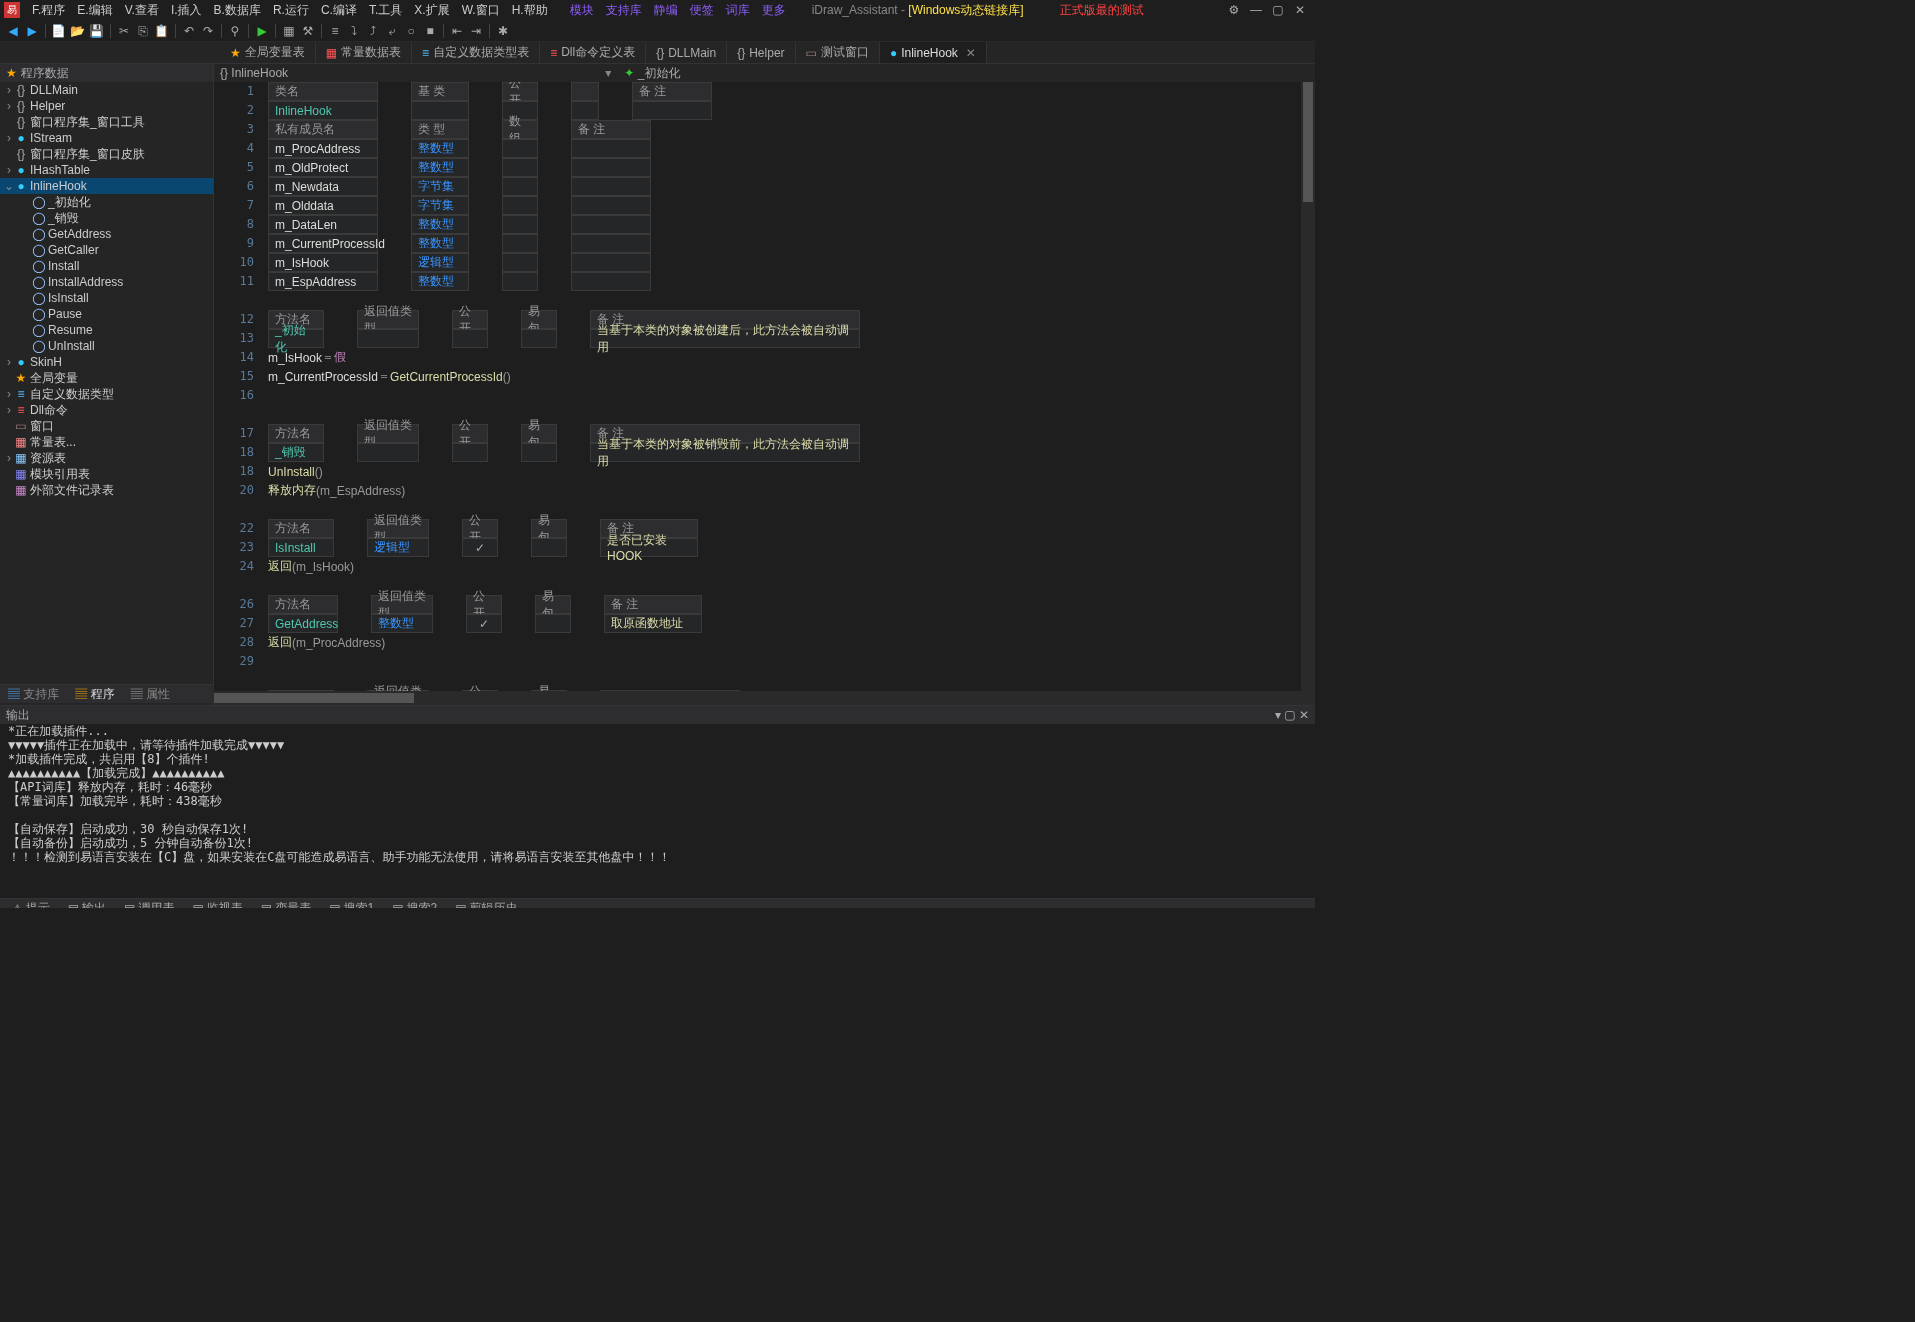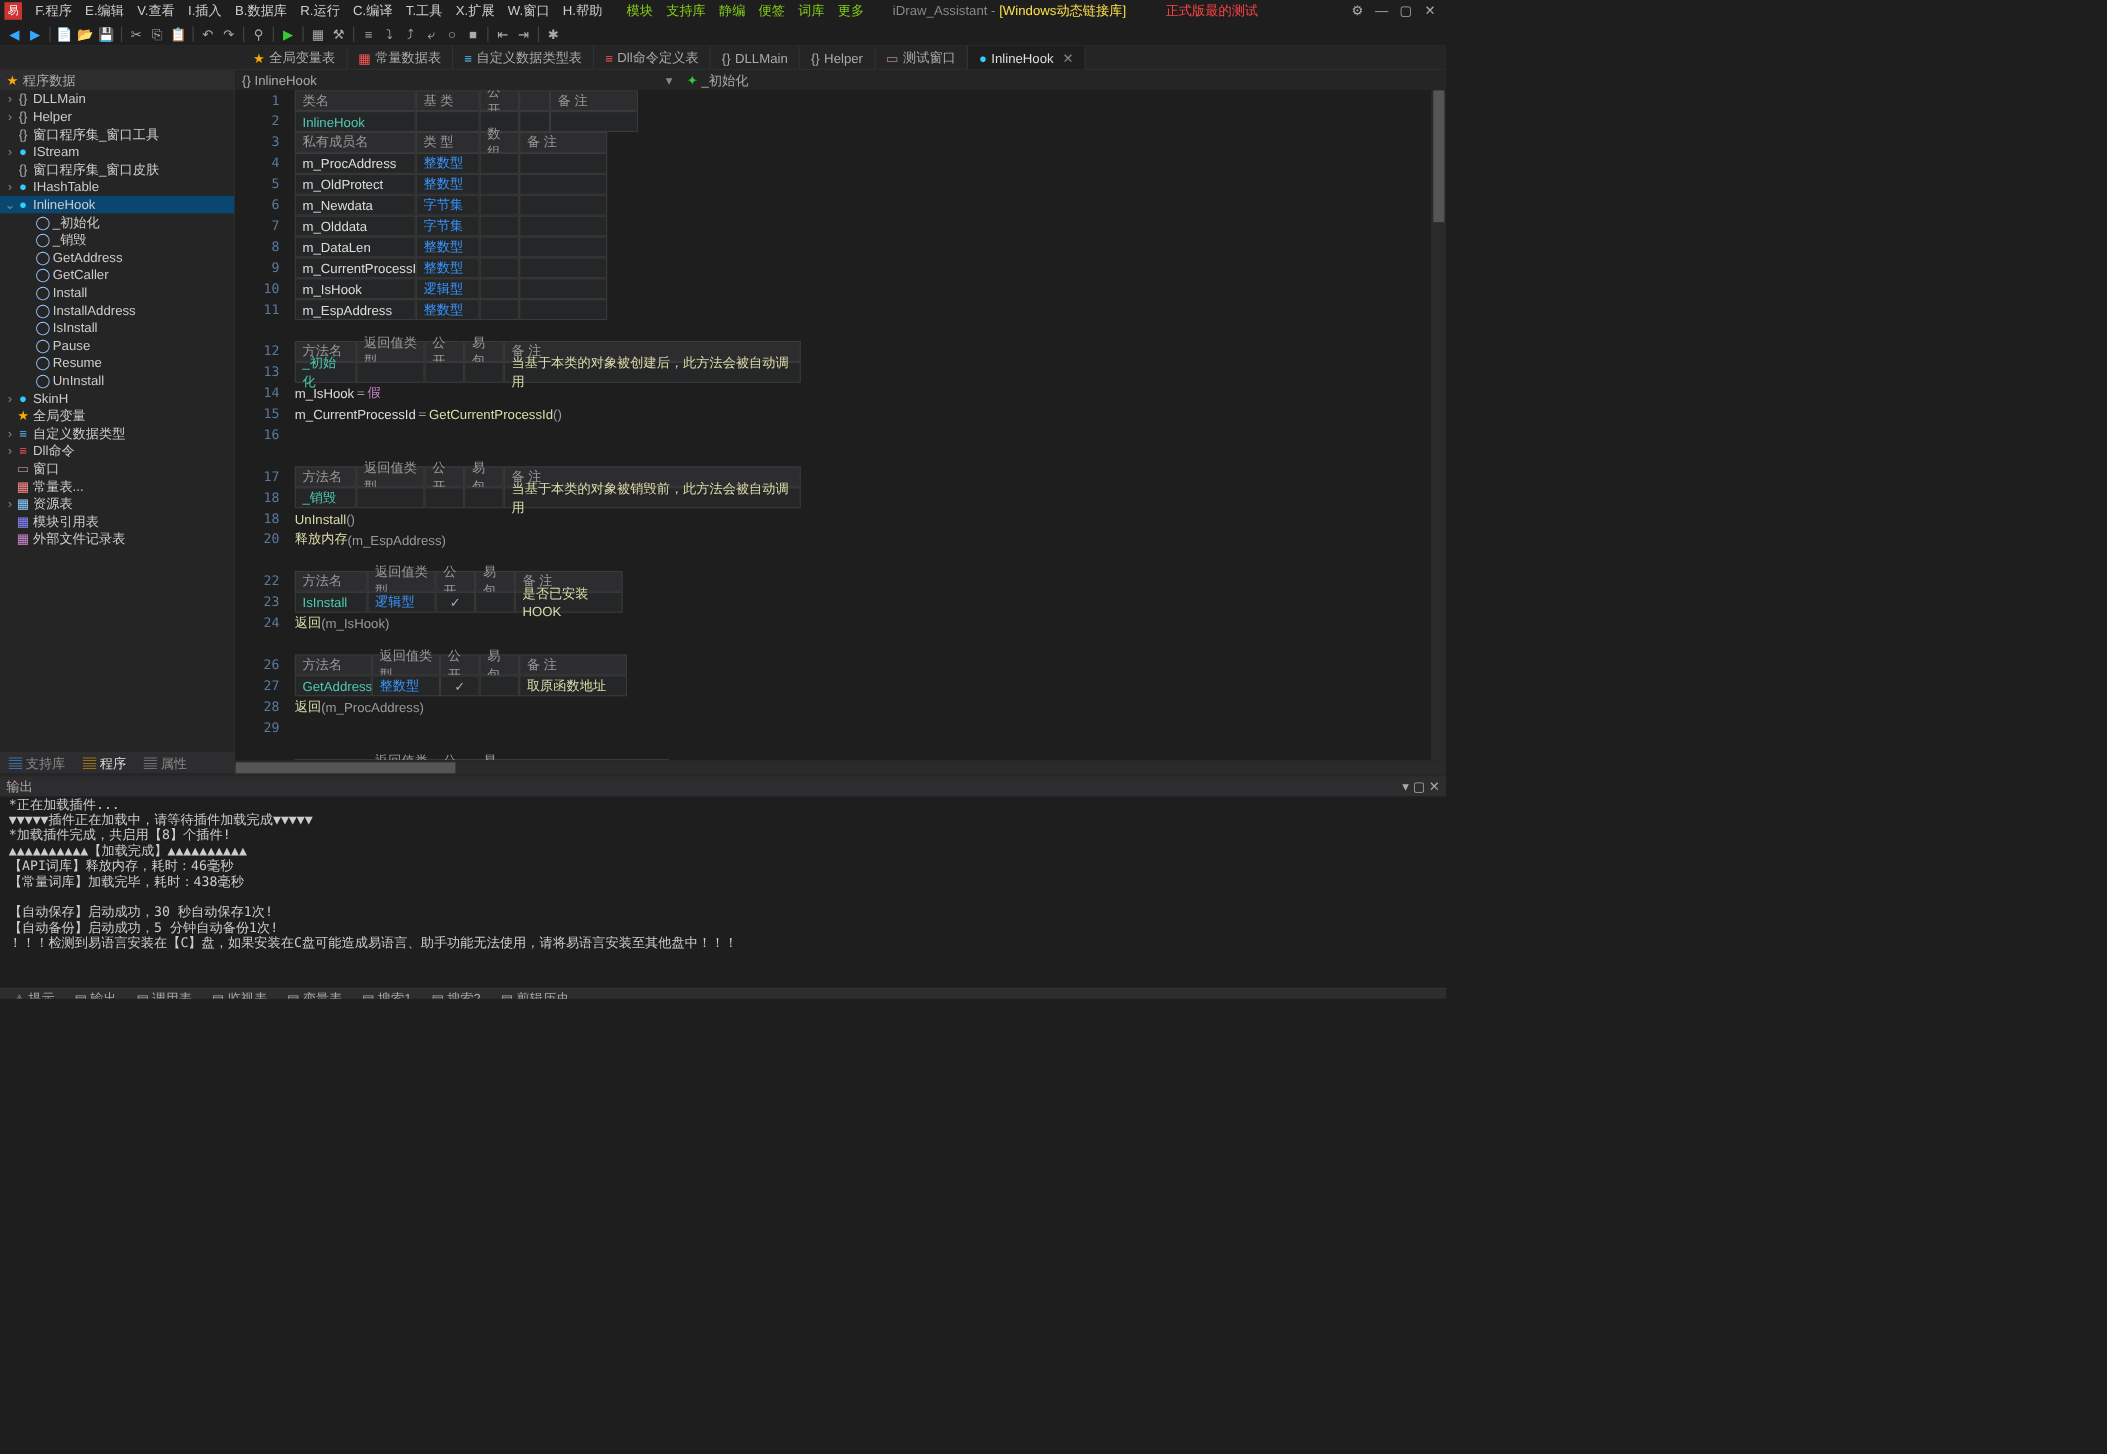--- a/index.html
+++ b/index.html
@@ -1,20 +1,20 @@
 <!DOCTYPE html>
 <html><head>
 <meta charset="utf-8">
 <style>
 * { margin:0; padding:0; box-sizing:border-box; font-family:"Microsoft YaHei","SimSun",sans-serif; font-size:12px; user-select:none; }
 body { background:#1e1e1e; color:#cccccc; width:1315px; height:908px; overflow:hidden; }
 .menubar { height:20px; background:#1e1e1e; display:flex; align-items:center; padding:0 4px; }
 .menubar .logo { width:16px; height:16px; background:#cc3333; margin-right:6px; display:inline-flex; align-items:center; justify-content:center; color:#fff; font-size:10px; }
 .menubar .item { padding:0 6px; cursor:pointer; color:#ccc; }
-.menubar .item.orange { color:#84cc16; }
+.menubar .item.orange { color:#8b5cf6; }
 .menubar .item.red { color:#ff4444; }
 .menubar .title { margin-left:20px; color:#888; }
 .menubar .title .bracket { color:#fde047; }
 .menubar .spacer { flex:1; }
 .menubar .winbtn { width:22px; height:18px; display:inline-flex; align-items:center; justify-content:center; color:#aaa; cursor:pointer; }
 .toolbar { height:22px; background:#1e1e1e; display:flex; align-items:center; padding:0 4px; gap:1px; border-bottom:1px solid #2a2a2a; }
 .toolbar .btn { width:18px; height:18px; display:inline-flex; align-items:center; justify-content:center; cursor:pointer; color:#aaa; }
 .toolbar .sep { width:1px; height:14px; background:#444; margin:0 3px; }
 .tabbar { height:22px; background:#252526; display:flex; align-items:stretch; padding-left:220px; border-bottom:1px solid #333; }
 .tabbar .tab { padding:0 10px; display:flex; align-items:center; gap:4px; cursor:pointer; color:#aaa; border-right:1px solid #333; }
@@ -33,21 +33,21 @@
 .side-tabs .stab.active { color:#ddd; }
 .editor-area { flex:1; display:flex; flex-direction:column; background:#1e1e1e; }
 .breadcrumb { height:18px; background:#252526; display:flex; align-items:center; padding:0 6px; color:#aaa; }
 .breadcrumb .spacer { flex:1; }
 .breadcrumb .drop { width:12px; text-align:center; color:#888; cursor:pointer; }
 .code-pane { flex:1; display:flex; overflow:hidden; background:#1e1e1e; position:relative; }
 .gutter { width:48px; background:#1e1e1e; text-align:right; padding-right:8px; color:#5a7a9a; }
 .gutter .ln { height:19px; line-height:19px; font-family:Consolas,monospace; }
 .code { flex:1; padding-left:6px; font-family:Consolas,"SimSun",monospace; }
 .code .row { height:19px; display:flex; align-items:center; }
-.tbl { display:flex; }
+.tbl { display:flex;gap:33px; }
 .tbl .cell { border:1px solid #3a3a3a; padding:0 6px; height:19px; display:flex; align-items:center; background:#252627; }
 .tbl.header .cell { background:#2d2d30; color:#999; }
 .c-name { width:110px; }
 .c-type { width:58px; }
 .c-pub { width:36px; justify-content:center; }
 .c-arr { width:28px; }
 .c-note { width:80px; }
 .c-note-long { width:270px; }
 .c-note-med { width:98px; }
 .kw-blue { color:#3794ff; }

